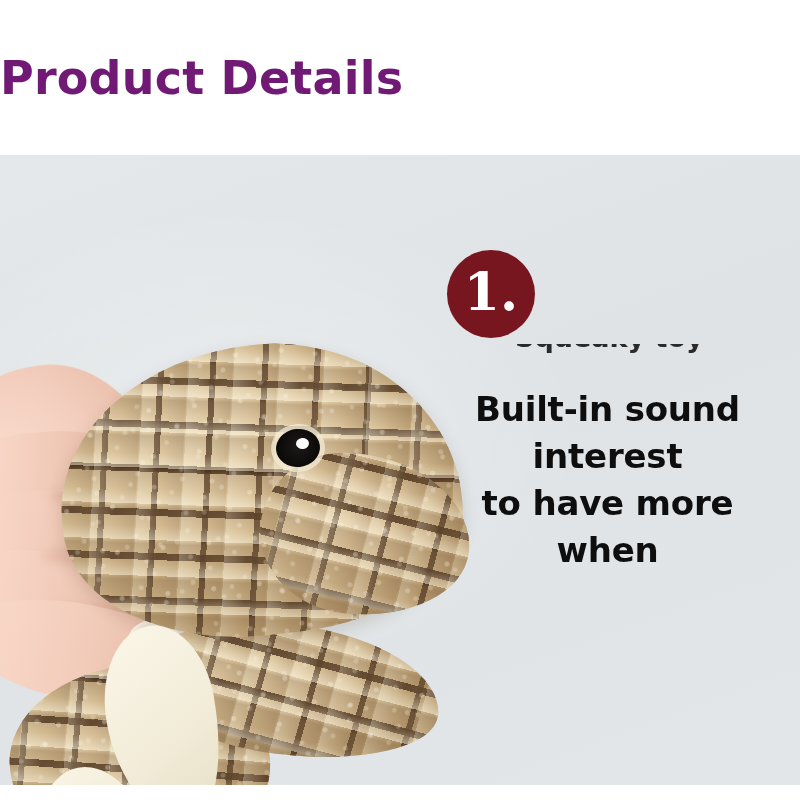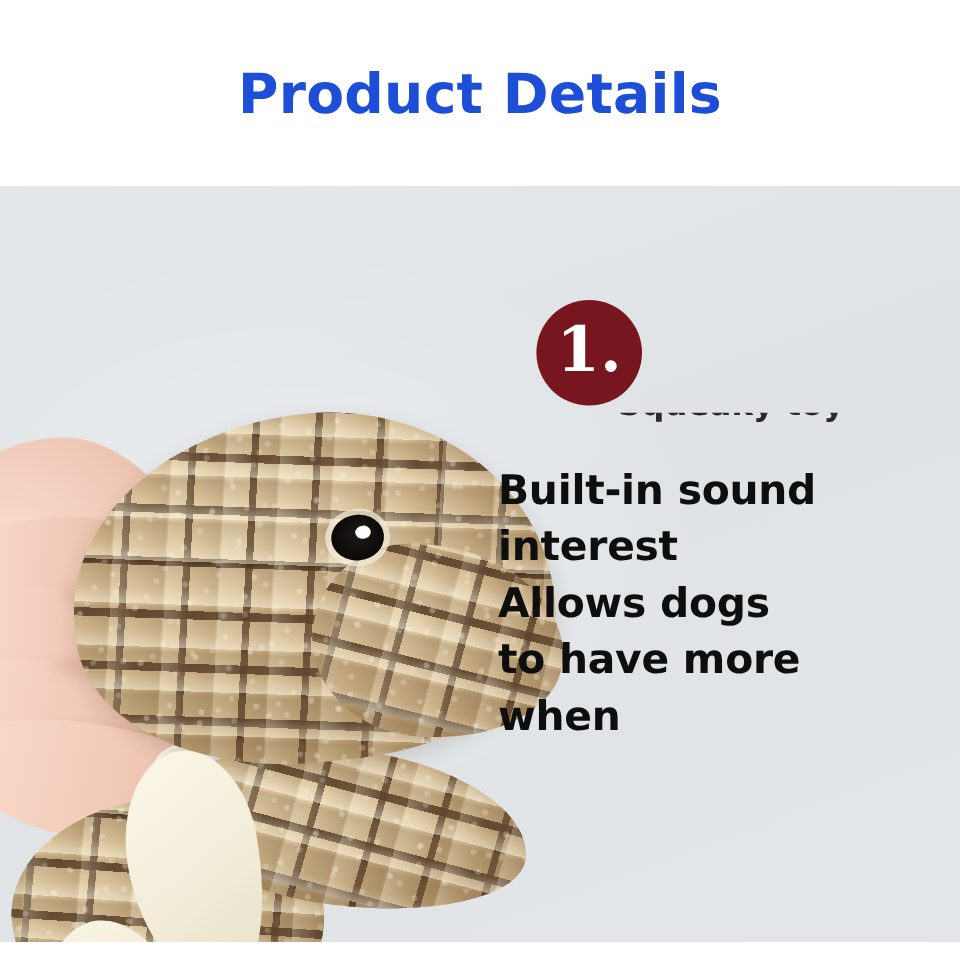--- a/index.html
+++ b/index.html
@@ -24,26 +24,25 @@
     position: absolute;
     left: 0; top: 0;
     width: 800px;
     height: 155px;
     background: #ffffff;
   }
   .page-title {
     position: absolute;
     left: 0; top: 54px;
     width: 800px;
-    text-align: center;
     font-family: "DejaVu Sans", sans-serif;
     font-weight: bold;
     font-size: 46px;
     letter-spacing: 0.2px;
-    color: #1d4ed8;
+    color: #701a75;
     line-height: 1.05;
   }
 
   
   .photo-stage {
     position: absolute;
     left: 0; top: 155px;
     width: 800px;
     height: 630px;
     background: #e1e5e8;
@@ -284,20 +283,21 @@
     position: absolute;
     left: 100px;
     top: -22px;
     font-size: 27px;
     font-weight: bold;
     color: #2a2a2a;
     white-space: nowrap;
   }
   .callout-body {
     margin-top: 16px;
+    text-align: center;
     font-family: "DejaVu Sans", sans-serif;
     font-size: 34px;
     font-weight: bold;
     line-height: 47px;
     color: #0e0e0e;
     letter-spacing: -0.2px;
   }
   .callout-body div { white-space: nowrap; }
 </style>
 </head>
@@ -360,21 +360,20 @@
     <div class="callout">
       <div class="badge">1.</div>
 
       <div class="clipped-line">
         <span>Squeaky toy</span>
       </div>
 
       <div class="callout-body">
         <div>Built-in sound</div>
         <div>interest</div>
-        <div>Allows dogs</div>
         <div>to have more</div>
         <div>when</div>
       </div>
     </div>
   </div>
 
   <div class="footer-band"></div>
 </div>
 
 </body></html>

